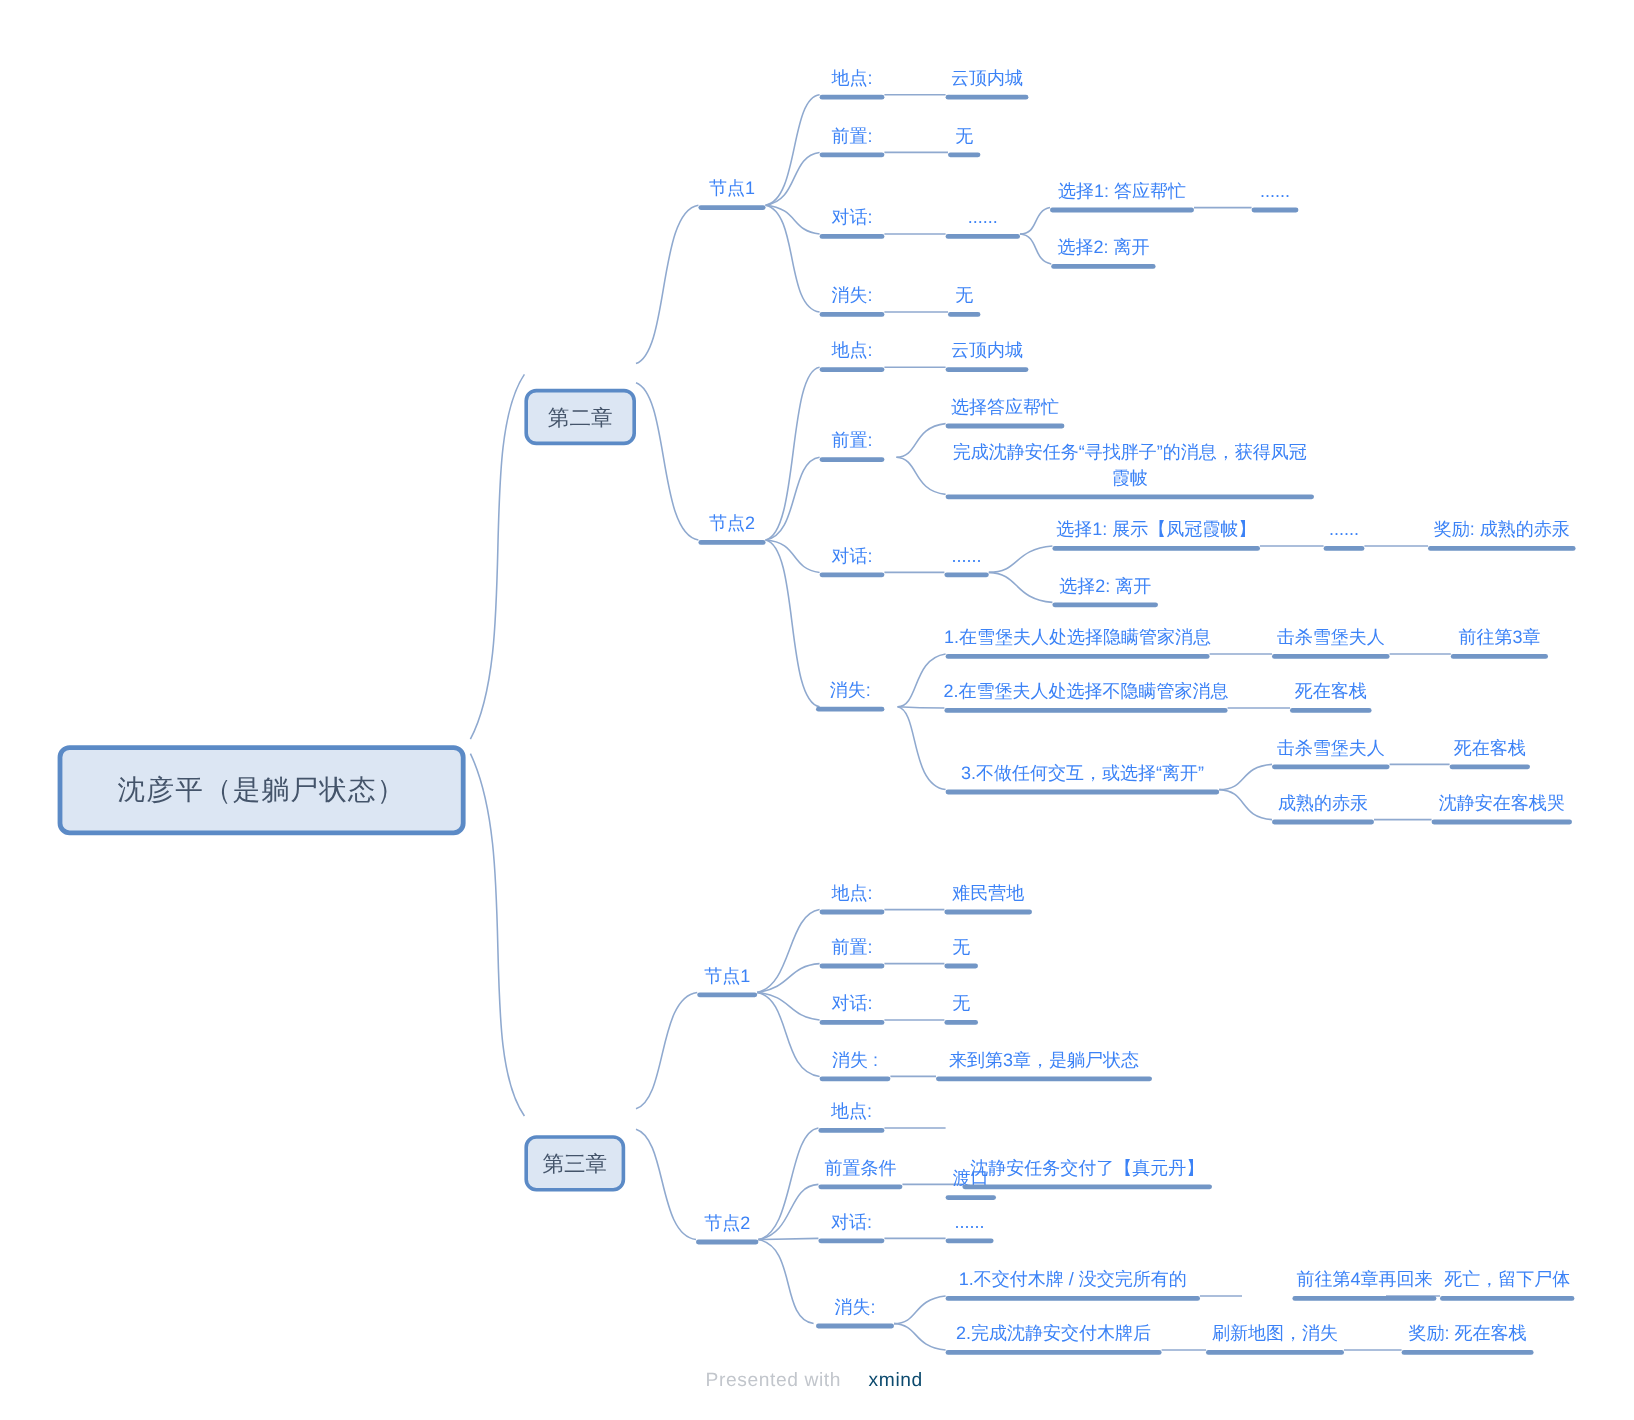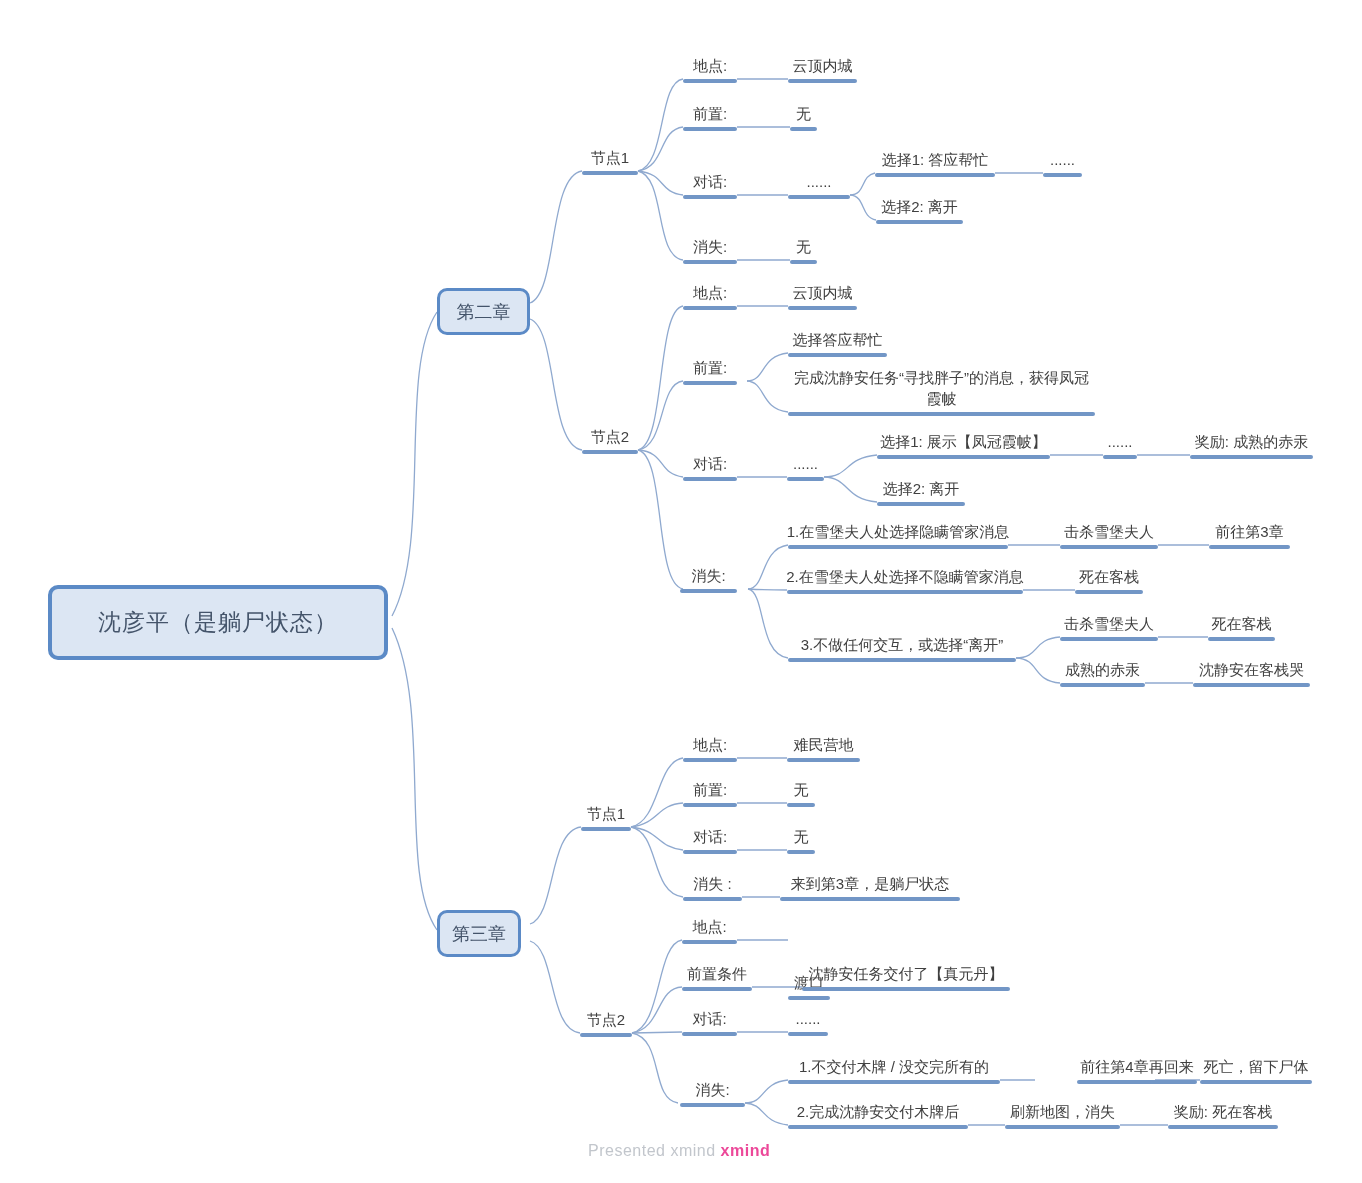--- a/index.html
+++ b/index.html
@@ -3,31 +3,31 @@
 <meta charset="utf-8">
 <style>
   html,body{margin:0;padding:0;background:#ffffff;}
   #canvas{
     position:relative;width:1362px;height:1183px;background:#ffffff;overflow:hidden;
     font-family:"Liberation Sans","DejaVu Sans",sans-serif;color:#3f3f3f;
   }
   svg.links{position:absolute;left:0;top:0;width:1362px;height:1183px;pointer-events:none;}
   
   .t{position:absolute;display:flex;flex-direction:column;align-items:center;}
-  .t .txt{font-size:15px;line-height:21px;white-space:nowrap;text-align:center;color:#404040;}
+  .t .txt{font-size:15px;line-height:21px;white-space:nowrap;text-align:center;color:#3b82f6;}
   .t .ul{display:block;width:100%;height:4px;background:#7296c6;border-radius:2px;margin-top:3px;}
   .t.twoline .txt{white-space:normal;text-align:center;width:100%;}
   .t.nodetitle .txt{font-size:15px;}
   
   .box{position:absolute;display:flex;align-items:center;justify-content:center;
-       background:#dce6f3;border:3px solid #5b8ac6;border-radius:10px;box-sizing:border-box;color:#44546a;}
+       background:#dce6f3;border:3px solid #5b8ac6;border-radius:10px;box-sizing:border-box;color:#44546a;margin-top:36px;}
   .box.root{border-width:4px;font-size:23px;letter-spacing:1px;}
   .box.chapter{font-size:18px;}
   .wm{position:absolute;font-size:16px;color:#c2c6cc;letter-spacing:.5px;}
-  .wm b{color:#ec4899;font-weight:bold;margin-left:5px;}
+  .wm b{color:#0c4a6e;font-weight:normal;margin-left:23px;}
 </style>
 </head>
 <body>
 
 <div id="canvas">
 
   <svg class="links" viewBox="0 0 1362 1183" fill="none" stroke="#8fa9cf" stroke-width="1.3">
     <path d="M392,616 C432,540 398,370 437,312"></path>
     <path d="M392,628 C432,712 398,874 437,930"></path>
     <path d="M530,303 C558,293 548,176 582,171"></path>
@@ -343,16 +343,16 @@
   <div class="t" style="left:1005px;top:1101px;width:115px">
     <span class="txt">刷新地图，消失</span>
       <i class="ul"></i>
     </div>
   <div class="t" style="left:1168px;top:1101px;width:110px">
     <span class="txt">奖励: 死在客栈</span>
       <i class="ul"></i>
     </div>
 
   <div class="wm" style="left:588px;top:1142px">
-    <span>Presented xmind</span><b>xmind</b>
+    <span>Presented with</span><b>xmind</b>
   </div>
 
 </div>
 
 </body></html>

